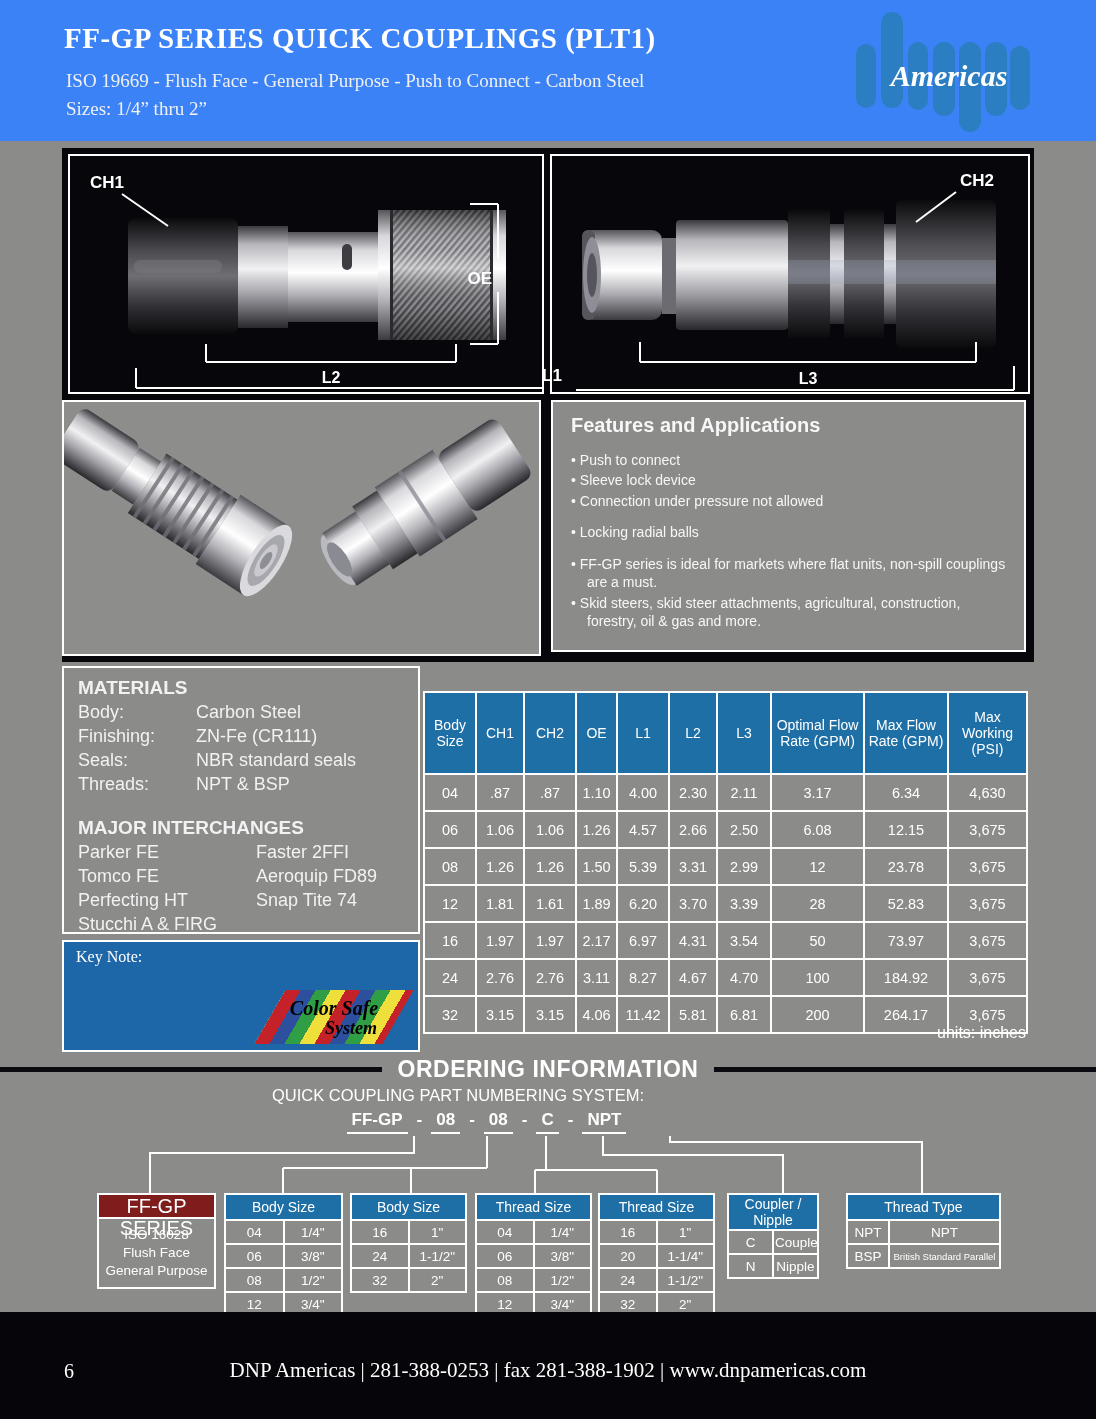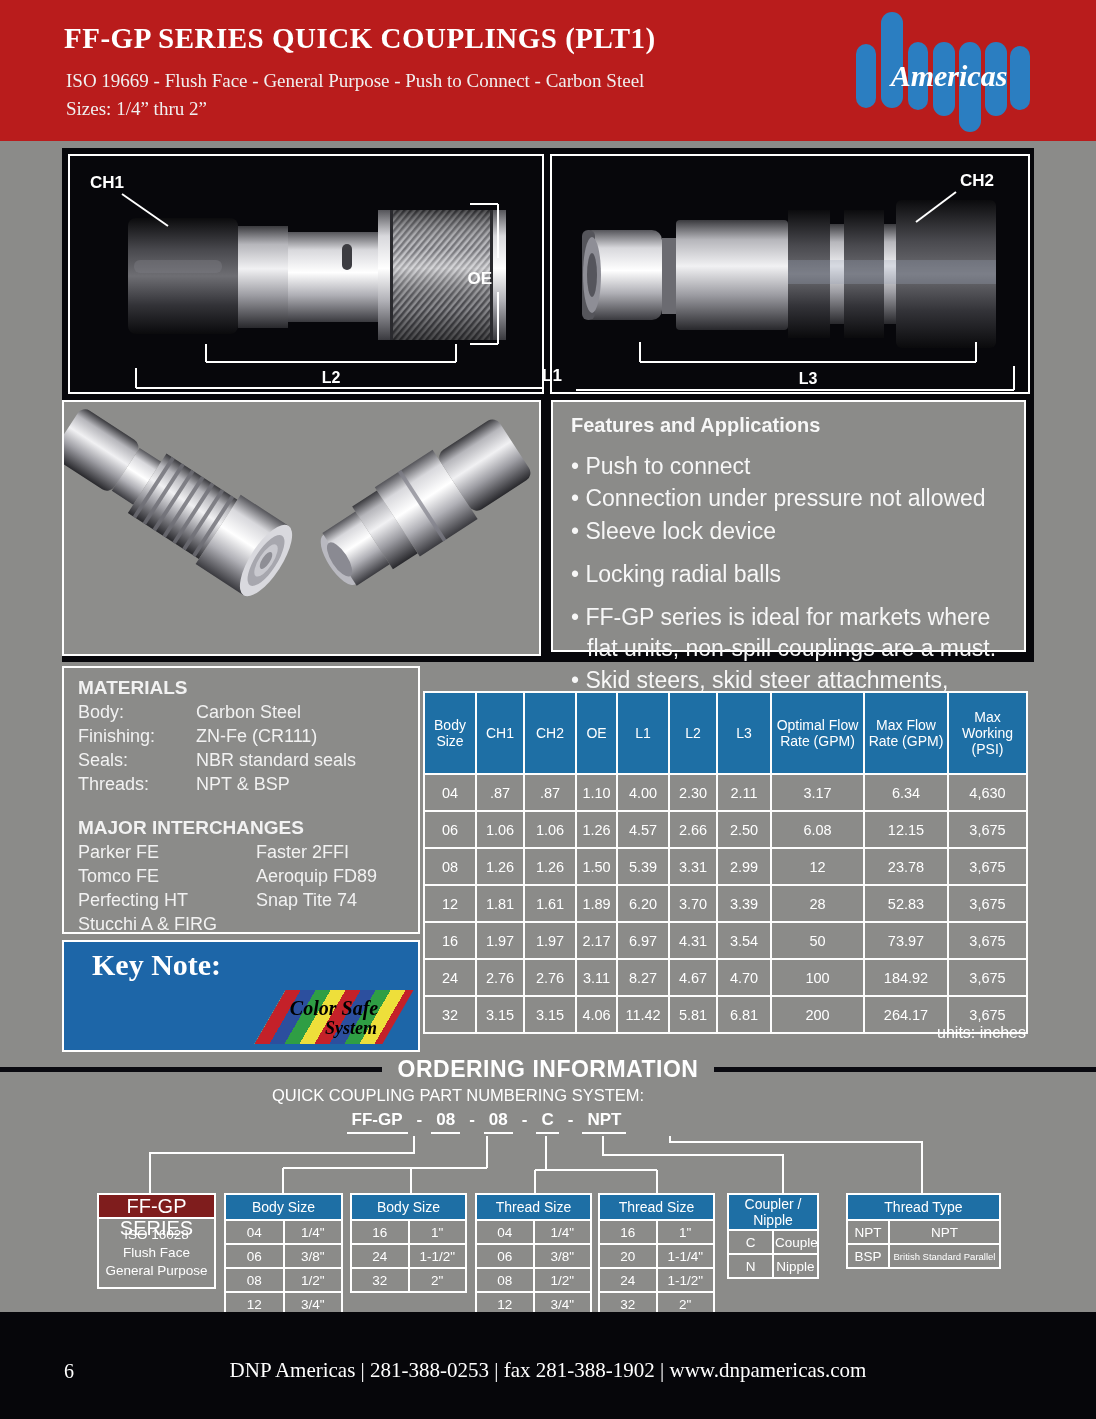--- a/index.html
+++ b/index.html
@@ -1,20 +1,20 @@
 <!DOCTYPE html>
 <html><head>
 <meta charset="utf-8">
 <style>
   html,body{margin:0;padding:0;background:#555;}
   .page{position:relative;width:1096px;height:1419px;background:#8b8b89;
         font-family:"Liberation Sans",sans-serif;overflow:hidden;margin:0 auto;}
 
   
-  .top-header{position:absolute;left:0;top:0;width:1096px;height:141px;background:#b91c1c;}
+  .top-header{position:absolute;left:0;top:0;width:1096px;height:141px;background:#3b82f6;}
   .hdr-title{position:absolute;left:64px;top:22px;color:#fff;font-family:"Liberation Serif",serif;
              font-weight:bold;font-size:29px;letter-spacing:.5px;}
   .hdr-sub{position:absolute;left:66px;top:70px;color:#f0f0f0;font-family:"Liberation Serif",serif;font-size:19px;}
   .hdr-sizes{position:absolute;left:66px;top:98px;color:#f0f0f0;font-family:"Liberation Serif",serif;font-size:19px;}
   .logo{position:absolute;right:52px;top:6px;width:190px;height:130px;}
 
   
   .photo-band{position:absolute;left:62px;top:148px;width:972px;height:514px;background:#07070b;}
   .pbox{position:absolute;border:2px solid #fff;background:#07070b;}
   .pbox.left{left:6px;top:6px;width:472px;height:236px;}
@@ -22,38 +22,38 @@
   .render-box{position:absolute;left:0;top:252px;width:475px;height:252px;border:2px solid #fff;background:#8d8d8b;}
   .features-box{position:absolute;left:489px;top:252px;width:475px;height:252px;border:2px solid #fff;
                 background:#8b8b89;color:#f7f7f7;box-sizing:border-box;padding:12px 18px;}
   .l1-band-label{position:absolute;left:468px;top:218px;width:44px;color:#fff;font-weight:bold;font-size:17px;text-align:center;}
   .dim-text{fill:#fff;font-family:"Liberation Sans",sans-serif;font-weight:bold;font-size:17px;}
   .dim-text.small{font-size:16px;}
   .dim-line{stroke:#fff;stroke-width:2;fill:none;}
 
   
   .feat-title{font-size:20px;font-weight:bold;margin-bottom:14px;}
-  .feat-item{font-size:23px;line-height:1.32;margin:2px 0;padding-left:16px;text-indent:-16px;}
+  .feat-item{font-size:14px;line-height:1.32;margin:2px 0;padding-left:16px;text-indent:-16px;}
   .feat-item::before{content:"• ";}
   .feat-item:nth-child(4){margin-top:13px;}
   .feat-item:nth-child(5){margin-top:13px;}
 
   
   .materials-box{position:absolute;left:62px;top:666px;width:358px;height:268px;border:2px solid #fff;
                  box-sizing:border-box;padding:8px 14px;color:#f2f2f2;}
   .mat-title{font-size:19px;font-weight:bold;line-height:24px;}
   table.kv{border-collapse:collapse;}
   table.kv td{font-size:18px;line-height:24px;padding:0;border:none;}
   table.kv td:first-child{width:118px;}
   .inter-gap{height:20px;}
 
   
   .keynote{position:absolute;left:62px;top:940px;width:358px;height:112px;border:2px solid #fff;
            box-sizing:border-box;background:#1d66a8;color:#fff;font-family:"Liberation Serif",serif;}
-  .kn-title{font-weight:bold;font-size:30px;margin:6px 0 0 28px;}
+  .kn-title{font-weight:normal;font-size:16px;margin:6px 0 0 12px;}
   .kn-bullet{font-weight:bold;font-size:20px;margin:2px 0 0 12px;width:250px;line-height:1.2;
              padding-left:16px;text-indent:-16px;}
   .kn-bullet::before{content:"• ";}
   .cs-logo{position:absolute;right:10px;bottom:6px;width:148px;height:54px;}
   .cs-stripes{position:absolute;left:10px;top:0;right:10px;bottom:0;transform:skewX(-30deg);
               background:repeating-linear-gradient(90deg,#c42129 0 15px,#2c4f9e 15px 30px,#2f9e44 30px 45px,#eedf3a 45px 60px);}
   .cs-text{position:absolute;inset:0;color:#000;font-style:italic;font-weight:bold;text-align:center;line-height:1;}
   .cs-line1{font-size:20px;margin-top:8px;}
   .cs-line2{font-size:18px;margin-top:1px;margin-left:34px;}
 
@@ -235,22 +235,22 @@
           <rect x="10" y="-42" width="4" height="84" fill="#80808a" opacity=".7"></rect>
           <rect x="52" y="-36" width="72" height="72" rx="9" fill="url(#gSilver)"></rect>
         </g>
       </svg>
     </div>
 
     <div class="features-box">
       <div class="feat-title">Features and Applications</div>
       <div>
           <div class="feat-item">Push to connect</div>
+          <div class="feat-item">Sleeve lock device</div>
           <div class="feat-item">Connection under pressure not allowed</div>
-          <div class="feat-item">Sleeve lock device</div>
           <div class="feat-item">Locking radial balls</div>
           <div class="feat-item">FF-GP series is ideal for markets where flat units, non-spill couplings are a must.</div>
           <div class="feat-item">Skid steers, skid steer attachments, agricultural, construction, forestry, oil &amp; gas and more.</div>
         </div>
     </div>
   </div>
 
   <div class="materials-box">
     <div class="mat-title">MATERIALS</div>
     <table class="kv">

